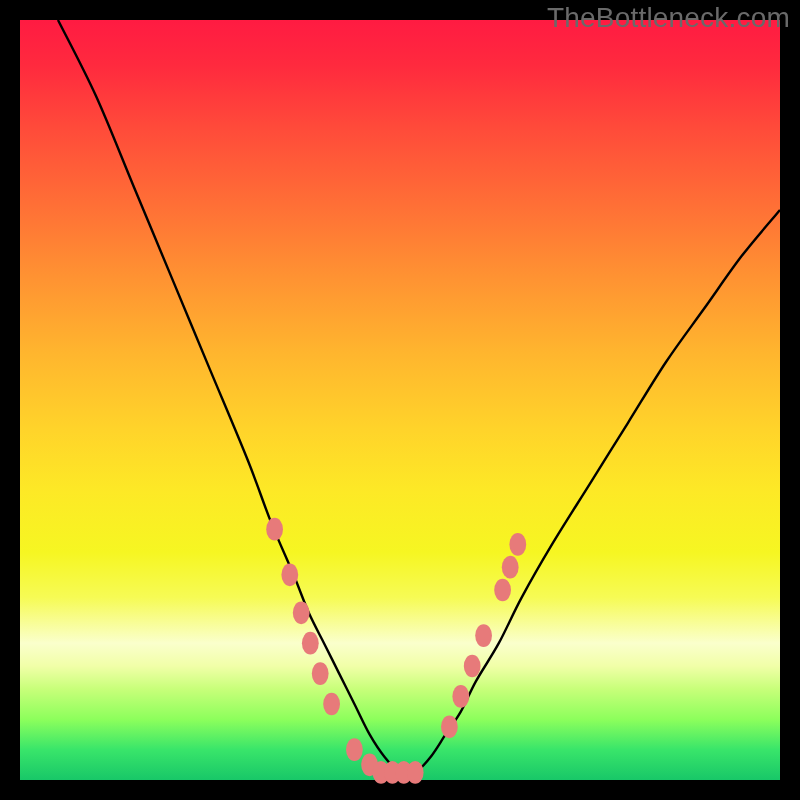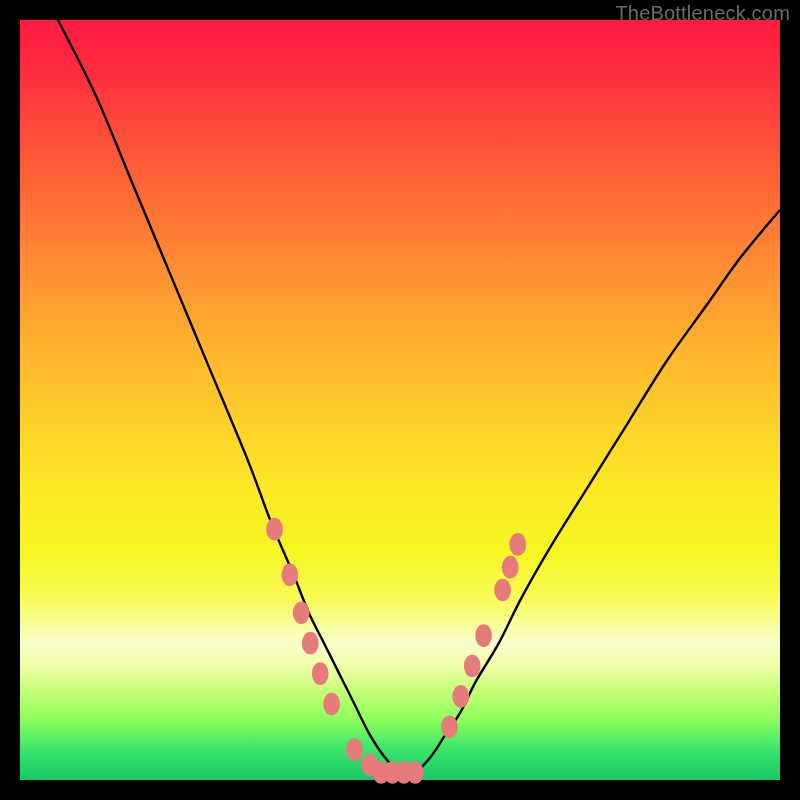--- a/index.html
+++ b/index.html
@@ -43,21 +43,21 @@
       #8dff5c 92%,
       #39e56a 96%,
       #18c768 100%
     );
   }
   .watermark {
     position: absolute;
     top: 2px;
     right: 10px;
     color: #6a6a6a;
-    font-size: 20px;
+    font-size: 28px;
     font-weight: 500;
     letter-spacing: 0.2px;
     user-select: none;
   }
   svg.curve {
     position: absolute;
     left: 0;
     top: 0;
     width: 760px;
     height: 760px;

